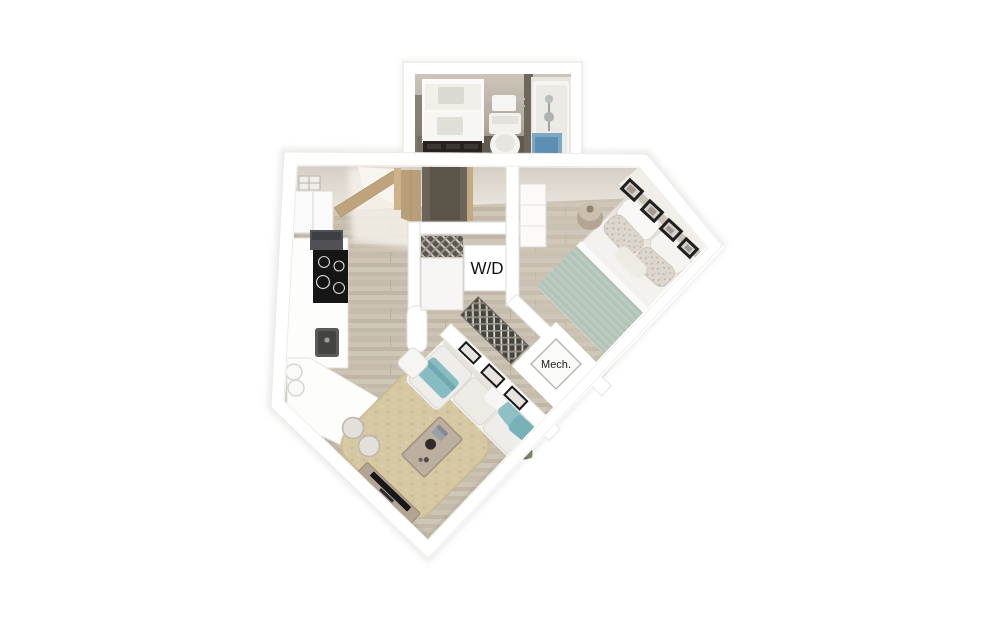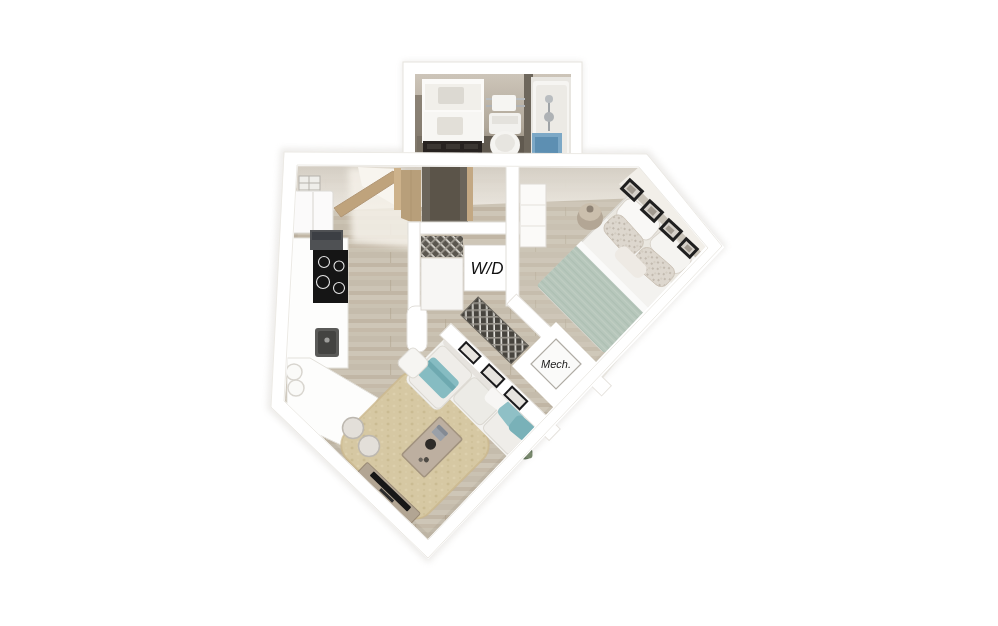--- a/index.html
+++ b/index.html
@@ -1,17 +1,17 @@
 <!DOCTYPE html>
 <html><head>
 <meta charset="utf-8">
 <style>
   html,body{margin:0;padding:0;background:#ffffff;}
   .stage{position:relative;width:956px;height:626px;background:#ffffff;overflow:hidden;
-         font-family:"Liberation Sans", sans-serif;font-style:italic;}
+         font-family:"Liberation Sans", sans-serif;}
 </style>
 </head>
 <body>
 <div class="stage">
 <svg width="998" height="626" viewBox="0 0 998 626" xmlns="http://www.w3.org/2000/svg">
 <defs>
   <linearGradient id="wallface" x1="0" y1="0" x2="0" y2="1">
     <stop offset="0" stop-color="#d5cfc5"></stop>
     <stop offset="1" stop-color="#efebe4"></stop>
   </linearGradient>

